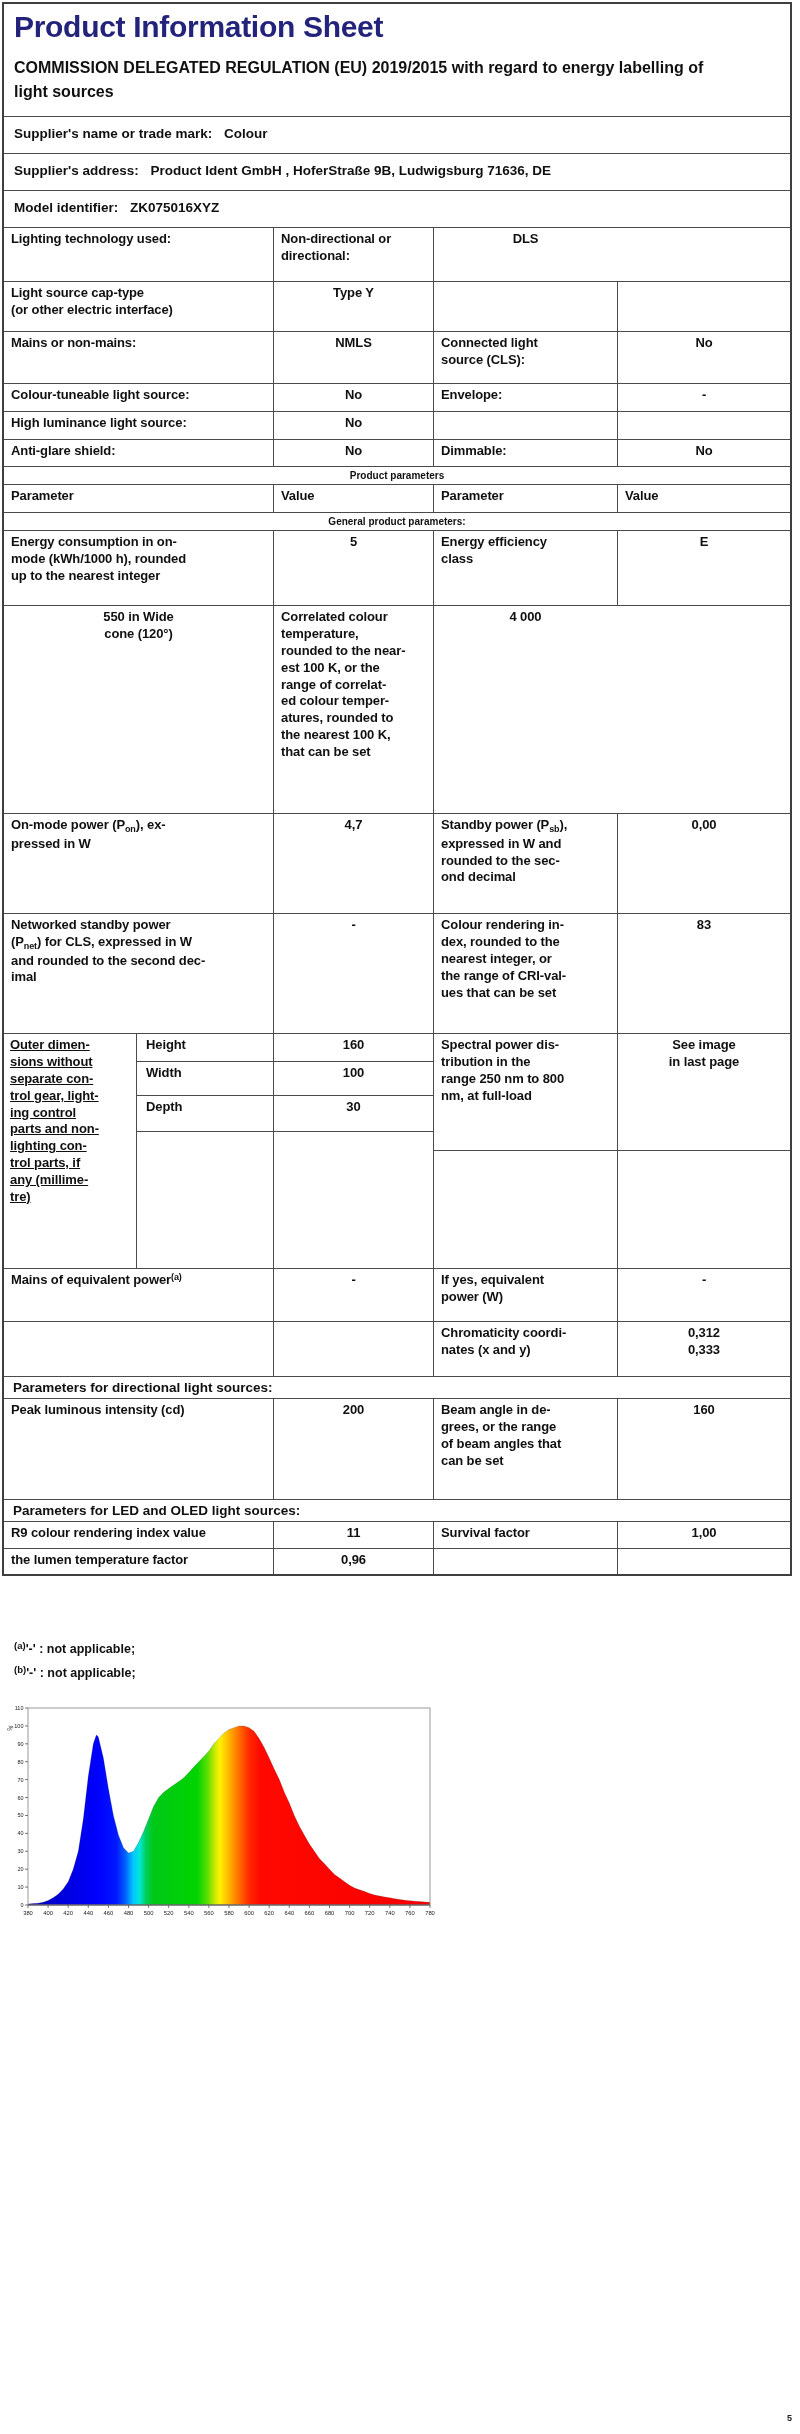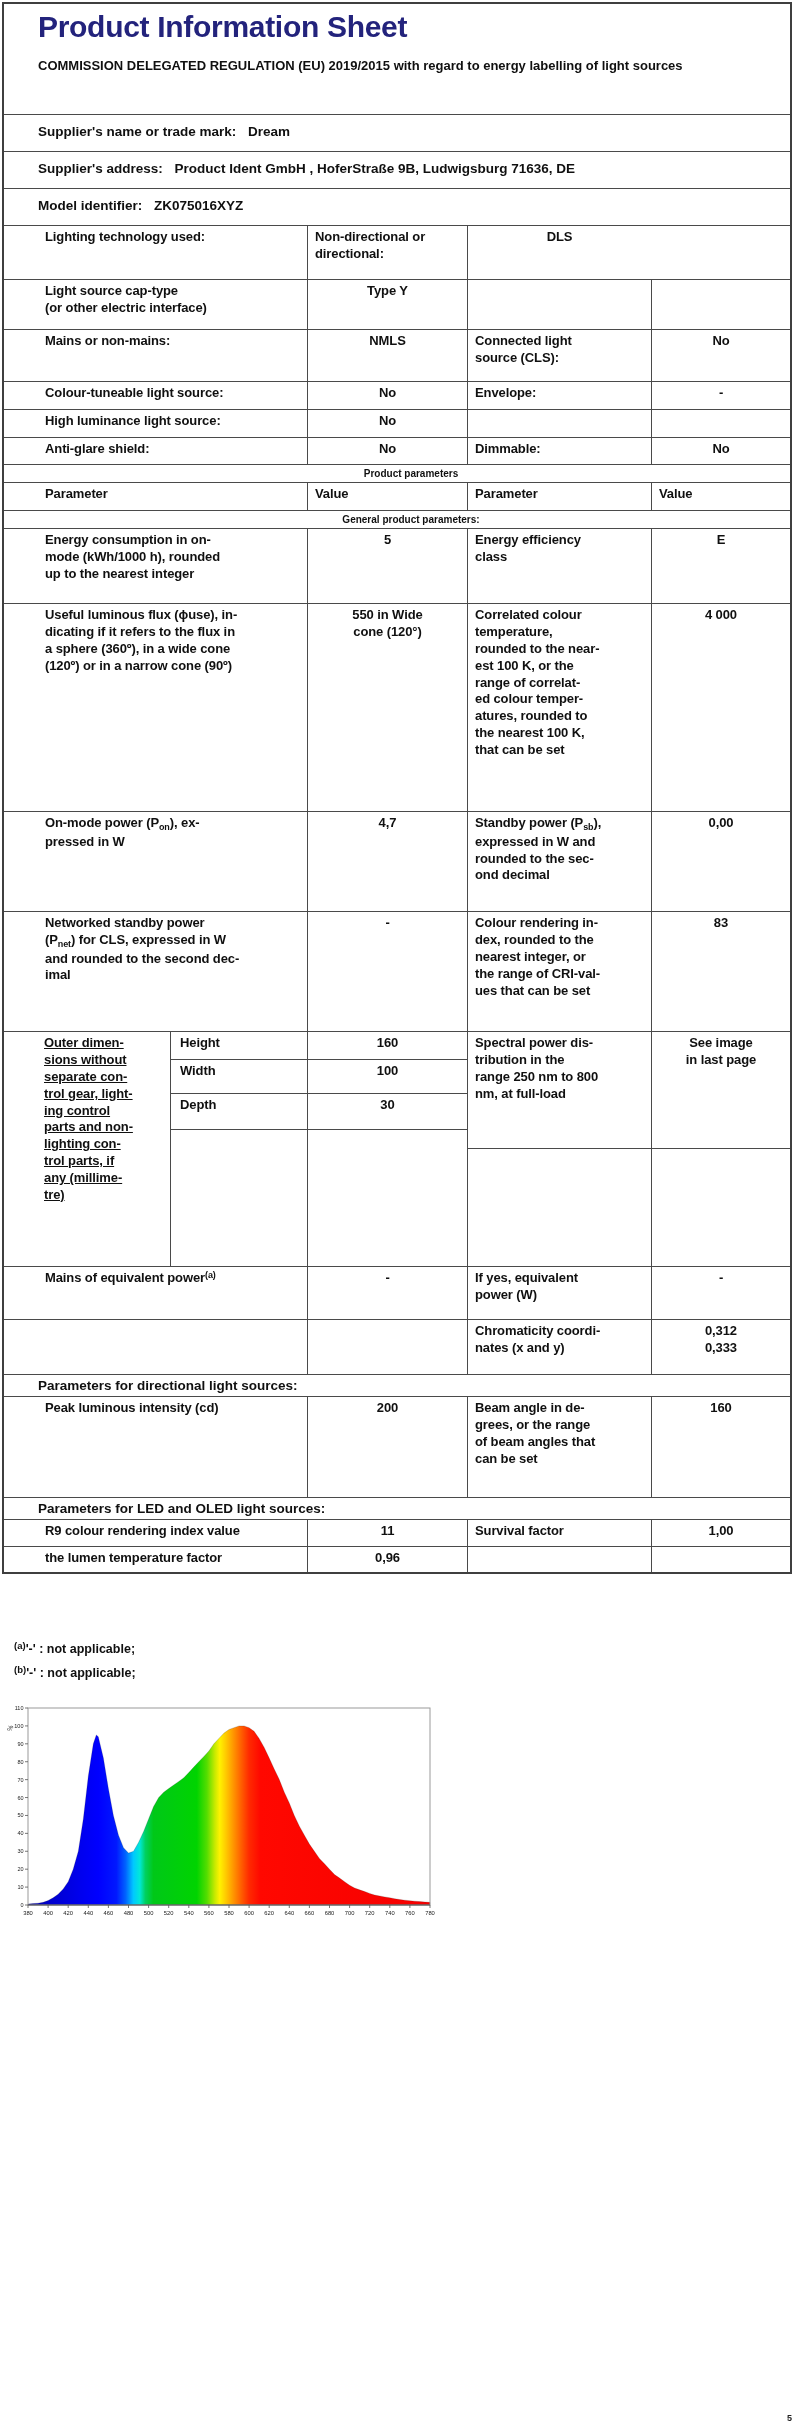--- a/index.html
+++ b/index.html
@@ -3,26 +3,26 @@
 <meta charset="utf-8">
 <style>
   * { box-sizing: border-box; }
   html,body { margin:0; padding:0; }
   body {
     width:800px; height:2434px; background:#ffffff; position:relative;
     font-family:"Liberation Sans", sans-serif; color:#101010;
     -webkit-font-smoothing:antialiased;
   }
   .sheet { position:absolute; left:2px; top:2px; width:790px; border:2px solid #3f3f3f; background:#fff; }
-  .sheet > div { border-top:1.5px solid #4a4a4a;padding-left:34px; }
+  .sheet > div { border-top:1.5px solid #4a4a4a; }
   .sheet > div:first-child { border-top:none; }
 
   .titlebox { padding:4px 10px 8px; min-height:110px; }
   .title { margin:2px 0 0; font-size:30px; font-weight:700; color:#23237c; letter-spacing:-0.3px; }
-  .reg { margin:12px 0 4px; font-size:13px; font-weight:700; line-height:1.5; max-width:700px; }
+  .reg { margin:12px 0 4px; font-size:16px; font-weight:700; line-height:1.5; max-width:700px; }
 
   .kvrow { padding:9px 10px; font-size:13.5px; font-weight:700; min-height:37px; }
   .kvrow .v { margin-left:8px; }
 
   .cellrow { display:grid; grid-template-columns:269px 160px 184px 1fr; }
   .cellrow > .c { padding:3px 7px 4px; font-size:13px; font-weight:700; line-height:1.3; white-space:pre-line; letter-spacing:-0.1px; }
   .cellrow > .c + .c { border-left:1.5px solid #4a4a4a; }
   .c.val { text-align:center; }
 
   .center-head { text-align:center; font-size:10px; font-weight:700; padding:3px 6px; }
@@ -60,21 +60,21 @@
 
 <div class="sheet">
 
   <div class="titlebox">
     <h1 class="title">Product Information Sheet</h1>
     <p class="reg">COMMISSION DELEGATED REGULATION (EU) 2019/2015 with regard to energy labelling of light sources</p>
   </div>
 
   <div class="kvrow">
     <span class="k">Supplier's name or trade mark:</span>
-    <span class="v">Dream</span>
+    <span class="v">Colour</span>
   </div>
 
   <div class="kvrow">
     <span class="k">Supplier's address:</span>
     <span class="v">Product Ident GmbH , HoferStraße 9B, Ludwigsburg 71636, DE</span>
   </div>
 
   <div class="kvrow">
     <span class="k">Model identifier:</span>
     <span class="v">ZK075016XYZ</span>
@@ -135,24 +135,20 @@
     <div class="c">Energy consumption in on-
 mode (kWh/1000 h), rounded
 up to the nearest integer</div>
     <div class="c val">5</div>
     <div class="c">Energy efficiency
 class</div>
     <div class="c val">E</div>
   </div>
 
   <div class="cellrow" style="min-height:208px">
-    <div class="c">Useful luminous flux (ϕuse), in-
-dicating if it refers to the flux in
-a sphere (360º), in a wide cone
-(120º) or in a narrow cone (90º)</div>
     <div class="c val">550 in Wide
 cone (120°)</div>
     <div class="c">Correlated colour
 temperature,
 rounded to the near-
 est 100 K, or the
 range of correlat-
 ed colour temper-
 atures, rounded to
 the nearest 100 K,

